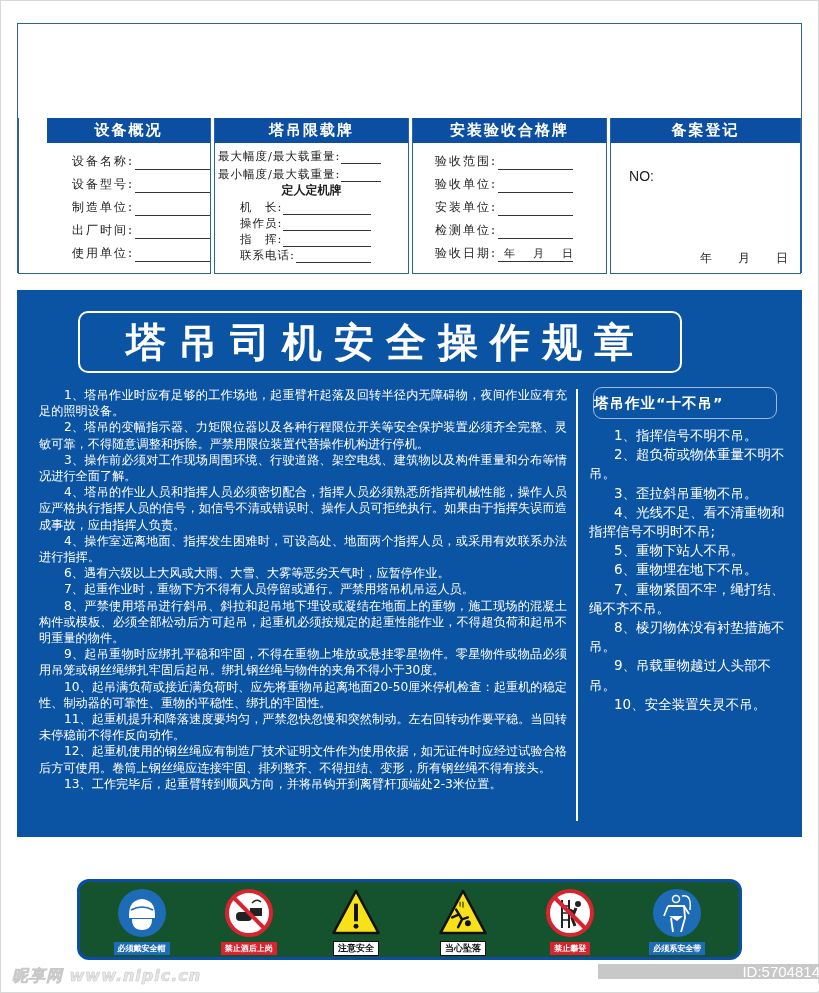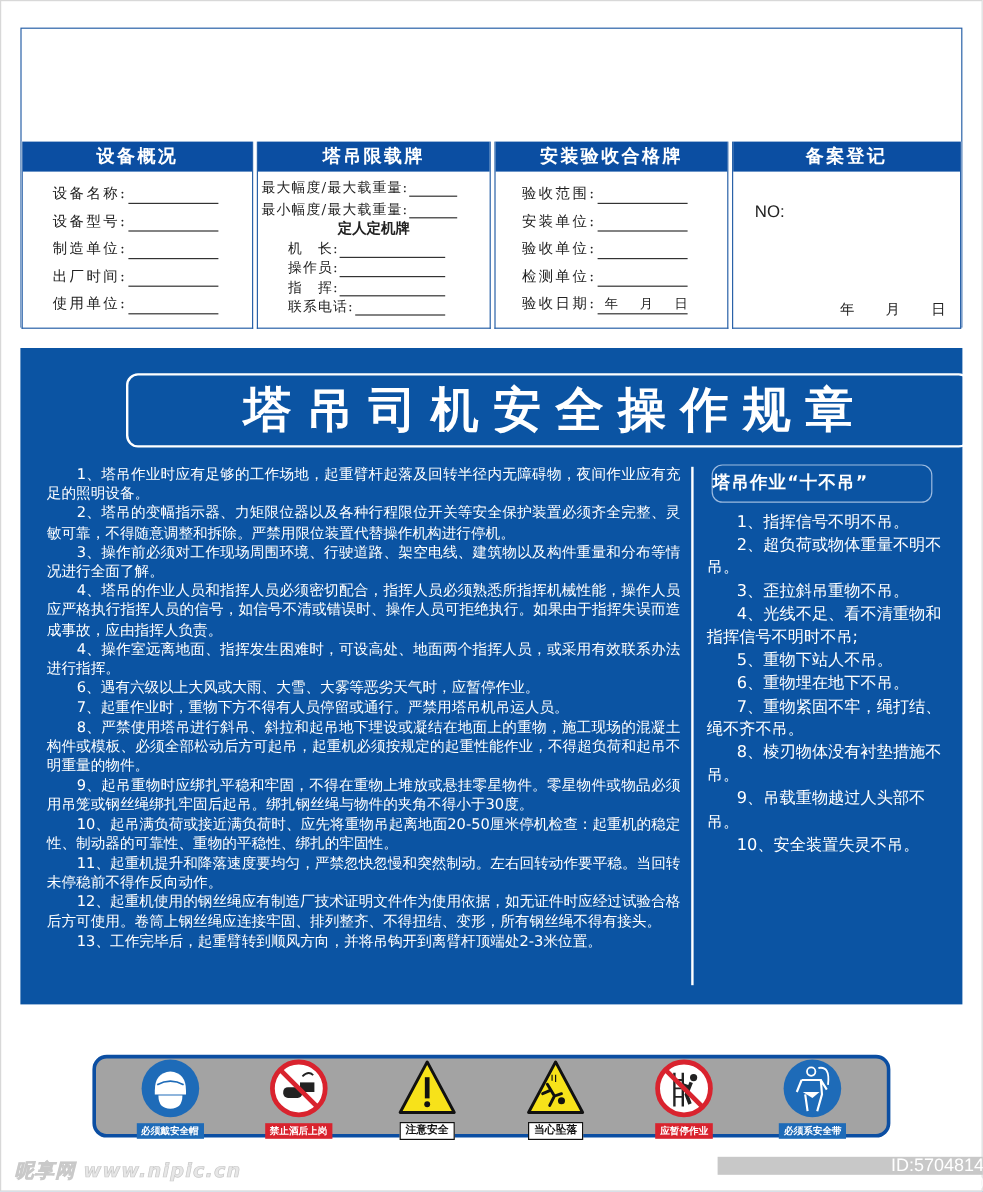--- a/index.html
+++ b/index.html
@@ -7,21 +7,21 @@
   body { position: relative; font-family: "DejaVu Sans", "Liberation Sans", sans-serif; }
 
   .page-frame { position: absolute; left: 0; top: 0; width: 819px; height: 993px; border: 1px solid #d8d8d8; }
 
   
   .accept-board { position: absolute; left: 17px; top: 23px; width: 785px; height: 250px; border: 1px solid #2a62a8; background: #fff; }
   .accept-title { position: absolute; left: 0; top: 0; width: 100%; height: 94px; text-align: center; line-height: 94px;
     font-size: 50px; font-weight: bold; color: #0b4ea2; letter-spacing: 28px; text-indent: 28px; }
   .accept-cols { position: absolute; left: 0; top: 94px; width: 100%; height: 156px; display: flex; gap: 3px; background: #fff; }
   .accept-col { flex: 1; border: 1px solid #2a62a8; border-top: none; position: relative; background: #fff; }
-  .accept-col:nth-child(1) { flex: 0 0 193px; }
+  .accept-col:nth-child(1) { flex: 0 0 193px; padding-left: 28px; }
   .accept-col:nth-child(2) { flex: 0 0 195px; }
   .accept-col:nth-child(3) { flex: 0 0 195px; }
   .accept-col:nth-child(4) { flex: 1; }
   .col-head { height: 25px; background: #0b4ea2; color: #fff; font-weight: bold; font-size: 15px; text-align: center; line-height: 25px; letter-spacing: 2px; }
   .col-body { padding: 4px 0 0 0; font-family: "DejaVu Serif", "Liberation Serif", serif; font-size: 12px; color: #222; }
   .field { display: flex; align-items: flex-end; height: 23px; white-space: nowrap; }
   .field .lbl { letter-spacing: 2px; }
   .field .line { display: inline-block; border-bottom: 1px solid #333; height: 14px; margin-left: 1px; }
   .c1 .field { padding-left: 25px; }
   .c1 .line { width: 75px; }
@@ -33,31 +33,31 @@
   .c2 .field.ind { padding-left: 25px; height: 16px; }
   .c2 .field.ind .line { width: 88px; }
   .c3 .field { padding-left: 22px; }
   .c3 .line { width: 75px; }
   .date-line { display: inline-flex; justify-content: flex-end; gap: 18px; width: 75px; border-bottom: 1px solid #333; padding-right: 0; margin-left: 1px; font-size: 11px; }
   .c4 .no-label { position: absolute; left: 18px; top: 50px; font-family: "Liberation Sans", sans-serif; font-size: 14px; color: #222; }
   .c4 .date-row { position: absolute; right: 12px; bottom: 6px; font-family: "DejaVu Serif", serif; font-size: 12px; color: #222; display: flex; gap: 26px; }
 
   
   .rules-board { position: absolute; left: 17px; top: 290px; width: 785px; height: 547px; background: #0b54a3; }
-  .rules-title-box { position: absolute; left: 88px; top: 21px; width: 704px; height: 62px; border: 2px solid #fff; border-radius: 10px; }
+  .rules-title-box { position: absolute; left: 61px; top: 21px; width: 604px; height: 62px; border: 2px solid #fff; border-radius: 10px; }
   .rules-title { position: absolute; left: 0; top: 0; width: 100%; height: 100%; color: #fff; font-weight: bold; font-size: 40px; line-height: 58px; text-align: center; letter-spacing: 12px; text-indent: 12px; }
   .rules-list { position: absolute; left: 22px; top: 97px; width: 528px; color: #fff; font-size: 12.2px; line-height: 16.2px; }
   .rules-list p { text-indent: 25px; text-align: justify; }
   .rules-divider { position: absolute; left: 559px; top: 99px; width: 2px; height: 432px; background: #fff; }
   .ten-box { position: absolute; left: 576px; top: 97px; width: 184px; height: 32px; border: 1px solid #9dbbe0; border-radius: 9px; color: #fff; font-weight: bold; font-size: 14.5px; line-height: 30px; text-align: left; letter-spacing: 1px; }
   .ten-list { position: absolute; left: 572px; top: 136px; width: 196px; color: #fff; font-size: 13.5px; line-height: 19.2px; }
   .ten-list p { text-indent: 25px; }
 
   
-  .signs-strip { position: absolute; left: 77px; top: 879px; width: 665px; height: 69px; border: 3px solid #0b4ea2; border-radius: 12px; background: #a3a3a3; display: flex; justify-content: space-around; align-items: center; padding: 0 8px; }
+  .signs-strip { position: absolute; left: 77px; top: 879px; width: 665px; height: 81px; border: 3px solid #0b4ea2; border-radius: 12px; background: #14532d; display: flex; justify-content: space-around; align-items: center; padding: 0 8px; }
   .sign { width: 80px; height: 72px; display: flex; flex-direction: column; align-items: center; justify-content: flex-start; padding-top: 4px; }
   .sign svg { width: 50px; height: 50px; }
   .sign .cap { margin-top: 4px; font-size: 8px; font-weight: bold; padding: 1px 4px; white-space: nowrap; line-height: 11px; }
   .cap.blue { background: #1e6bb8; color: #fff; }
   .cap.red { background: #d9232e; color: #fff; }
   .cap.box { background: #fff; color: #111; border: 1px solid #111; font-size: 9px; }
 
   
   .wm-left { position: absolute; left: 12px; top: 966px; font-size: 16px; color: #e7e7e7; font-style: italic; font-weight: bold; letter-spacing: 1px; -webkit-text-stroke: 0.6px #c9c9c9; }
   .wm-right { position: absolute; left: 598px; top: 964px; width: 222px; height: 15px; background: #c8c8c8; color: #fff; font-size: 15px; line-height: 15px; text-align: right; font-family: "Liberation Sans", sans-serif; }
@@ -129,25 +129,25 @@
     </div>
 
     <div class="accept-col c3">
       <div class="col-head">安装验收合格牌</div>
       <div class="col-body">
         <div class="field">
             <span class="lbl">验收范围:</span>
             <span class="line"></span>
           </div>
         <div class="field">
+            <span class="lbl">验收单位:</span>
+            <span class="line"></span>
+          </div>
+        <div class="field">
             <span class="lbl">安装单位:</span>
-            <span class="line"></span>
-          </div>
-        <div class="field">
-            <span class="lbl">验收单位:</span>
             <span class="line"></span>
           </div>
         <div class="field">
             <span class="lbl">检测单位:</span>
             <span class="line"></span>
           </div>
         <div class="field">
             <span class="lbl">验收日期:</span>
           <span class="date-line">
             <span>年</span>
@@ -256,21 +256,21 @@
       <circle cx="25" cy="25" r="22" fill="#fff" stroke="#d9232e" stroke-width="4"></circle>
       <line x1="17" y1="12" x2="17" y2="40" stroke="#222" stroke-width="2"></line>
       <line x1="24" y1="12" x2="24" y2="40" stroke="#222" stroke-width="2"></line>
       <line x1="17" y1="18" x2="24" y2="18" stroke="#222" stroke-width="1.5"></line>
       <line x1="17" y1="25" x2="24" y2="25" stroke="#222" stroke-width="1.5"></line>
       <line x1="17" y1="32" x2="24" y2="32" stroke="#222" stroke-width="1.5"></line>
       <circle cx="33" cy="16" r="3" fill="#222"></circle>
       <path d="M31 20 L27 30 L30 38 M29 24 L24 22" stroke="#222" stroke-width="3" fill="none"></path>
       <line x1="10" y1="10" x2="40" y2="40" stroke="#d9232e" stroke-width="4"></line>
     </svg>
-    <span class="cap red">应暂停作业</span>
+    <span class="cap red">禁止攀登</span>
   </div>
 
   <div class="sign">
     <svg viewBox="0 0 50 50">
       <circle cx="25" cy="25" r="24" fill="#1e6bb8"></circle>
       <circle cx="24" cy="11" r="3.5" fill="none" stroke="#fff" stroke-width="1.5"></circle>
       <path d="M16 18 L32 18 L33 30 L29 44 M19 30 L21 44 M16 18 L12 28 M32 18 L37 26" stroke="#fff" stroke-width="1.8" fill="none"></path>
       <path d="M17 28 L31 28 L25 33 Z" fill="#fff"></path>
       <path d="M30 8 Q40 6 38 22" stroke="#fff" stroke-width="1.5" fill="none"></path>
     </svg>

